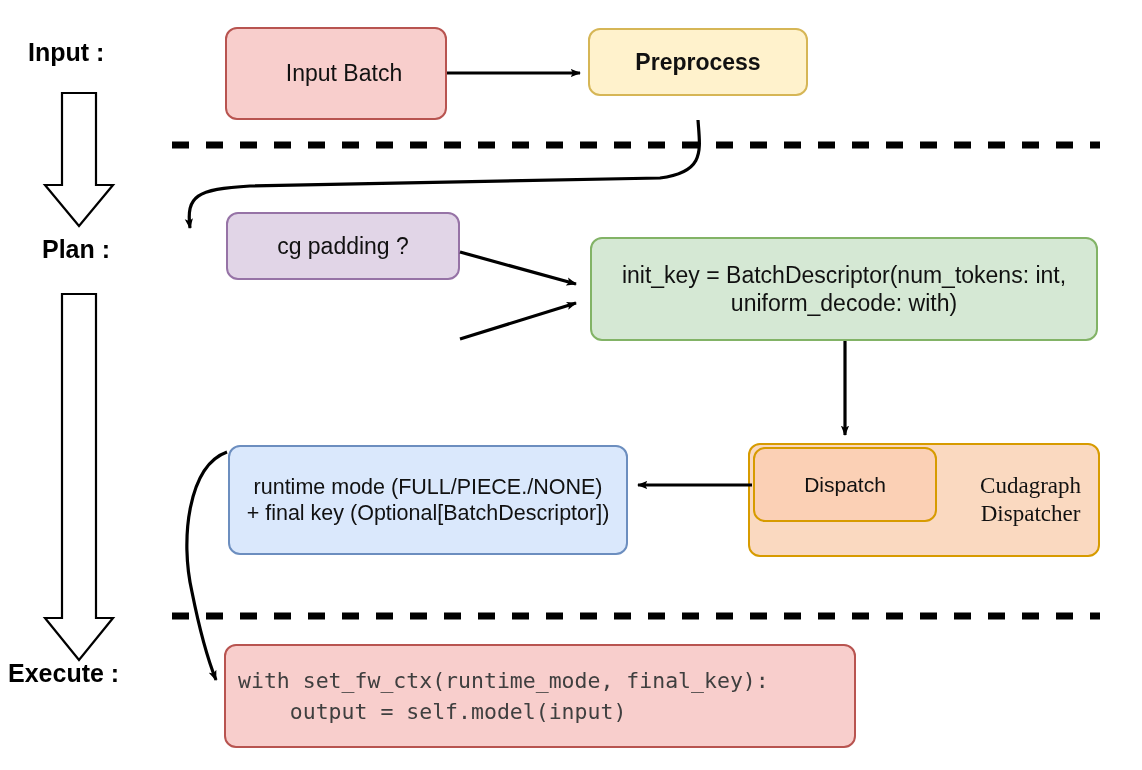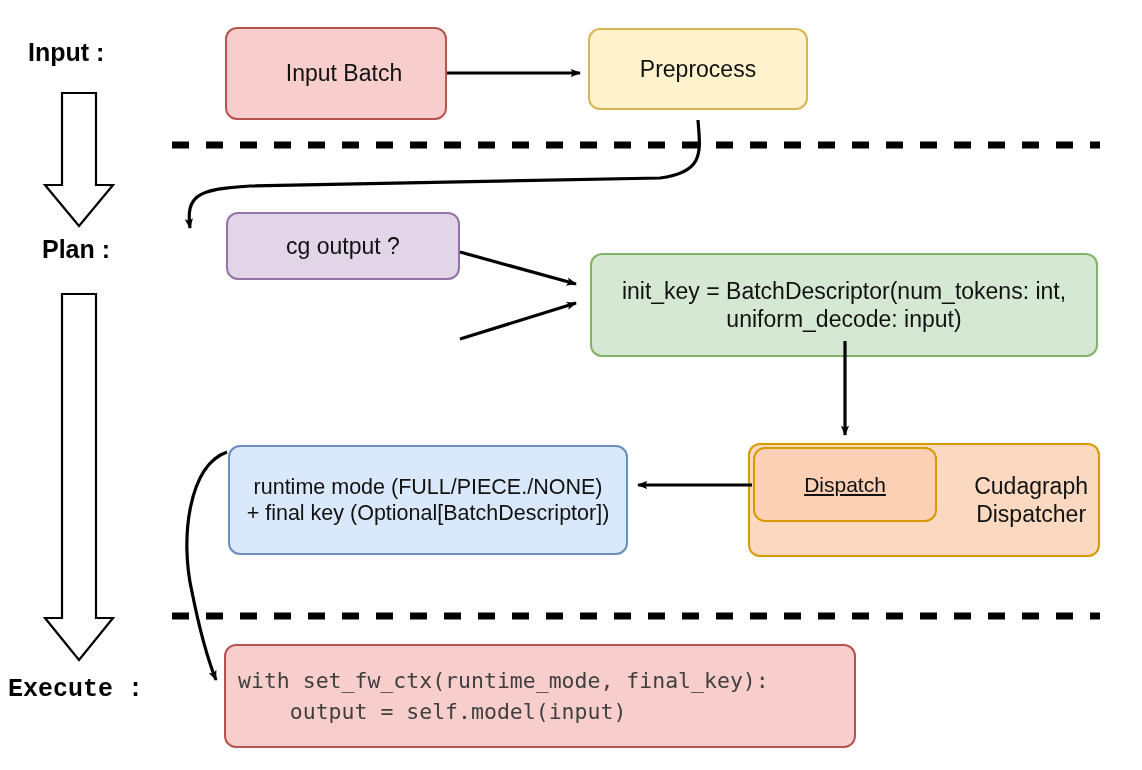--- a/index.html
+++ b/index.html
@@ -13,21 +13,21 @@
   .node{position:absolute;box-sizing:border-box;display:flex;
         align-items:center;justify-content:center;text-align:center;
         border-radius:12px;border-width:2px;border-style:solid;
         color:#111111;line-height:1.22;}
 
   .node .txt{display:block;width:100%;}
 
   .n-input   {background:#f8cecc;border-color:#b85450;}
   .n-prep    {background:#fff2cc;border-color:#d6b656;}
   .n-purple  {background:#e1d5e7;border-color:#9673a6;}
-  .n-green   {background:#d5e8d4;border-color:#82b366;margin-top:16px;}
+  .n-green   {background:#d5e8d4;border-color:#82b366;}
   .n-blue    {background:#dae8fc;border-color:#6c8ebf;}
   .n-dispouter{background:#fad9c0;border-color:#d79b00;}
   .n-dispinner{background:#fbd0b5;border-color:#d79b00;}
   .n-code    {background:#f8cecc;border-color:#b85450;
               font-family:"DejaVu Sans Mono", monospace;
               justify-content:flex-start;text-align:left;}
   .n-code .txt{white-space:pre;padding-left:12px;font-size:21.5px;
                line-height:1.45;color:#3f3f3f;}
 
   #arrows{position:absolute;left:0;top:0;width:1142px;height:770px;
@@ -35,47 +35,47 @@
 </style>
 </head>
 <body>
 
 <div id="stage">
 
   <div class="stage-label" style="left:28px;top:38px;">Input :</div>
 
   <div class="stage-label" style="left:42px;top:235px;">Plan :</div>
 
-  <div class="stage-label" style="left:8px;top:675px;font-family:Liberation Mono, monospace;">Execute :</div>
+  <div class="stage-label" style="left:8px;top:659px;">Execute :</div>
 
   <div class="node n-input" style="left:225px;top:27px;width:222px;height:93px;font-size:23px;padding-left:16px;">
     <span class="txt">Input Batch</span>
   </div>
 
-  <div class="node n-prep" style="left:588px;top:28px;width:220px;height:82px;font-size:23px;">
+  <div class="node n-prep" style="left:588px;top:28px;width:220px;height:68px;font-size:23px;font-weight:bold;">
     <span class="txt">Preprocess</span>
   </div>
 
   <div class="node n-purple" style="left:226px;top:212px;width:234px;height:68px;font-size:23px;">
-    <span class="txt">cg output ?</span>
+    <span class="txt">cg padding ?</span>
   </div>
 
 
   <div class="node n-green" style="left:590px;top:237px;width:508px;height:104px;font-size:23px;flex-direction:column;">
     <span class="txt">init_key = BatchDescriptor(num_tokens: int,</span>
-    <span class="txt">uniform_decode: input)</span>
+    <span class="txt">uniform_decode: with)</span>
   </div>
 
   <div class="node n-dispouter" style="left:748px;top:443px;width:352px;height:114px;font-size:23px;
-              align-items:center;justify-content:flex-end;padding-right:10px;">
+              align-items:center;justify-content:flex-end;padding-right:17px;font-family:Liberation Serif, serif;">
     <span class="txt" style="width:auto;white-space:pre-line;">Cudagraph
 Dispatcher</span>
   </div>
 
-  <div class="node n-dispinner" style="left:753px;top:447px;width:184px;height:75px;font-size:21px;text-decoration:underline;">
+  <div class="node n-dispinner" style="left:753px;top:447px;width:184px;height:75px;font-size:21px;">
     <span class="txt">Dispatch</span>
   </div>
 
   <div class="node n-blue" style="left:228px;top:445px;width:400px;height:110px;font-size:21.5px;flex-direction:column;">
     <span class="txt">runtime mode (FULL/PIECE./NONE)</span>
     <span class="txt">+ final key (Optional[BatchDescriptor])</span>
   </div>
 
   <div class="node n-code" style="left:224px;top:644px;width:632px;height:104px;">
     <span class="txt"><span>with set_fw_ctx(runtime_mode, final_key):</span><br><span>    output = self.model(input)</span></span>

